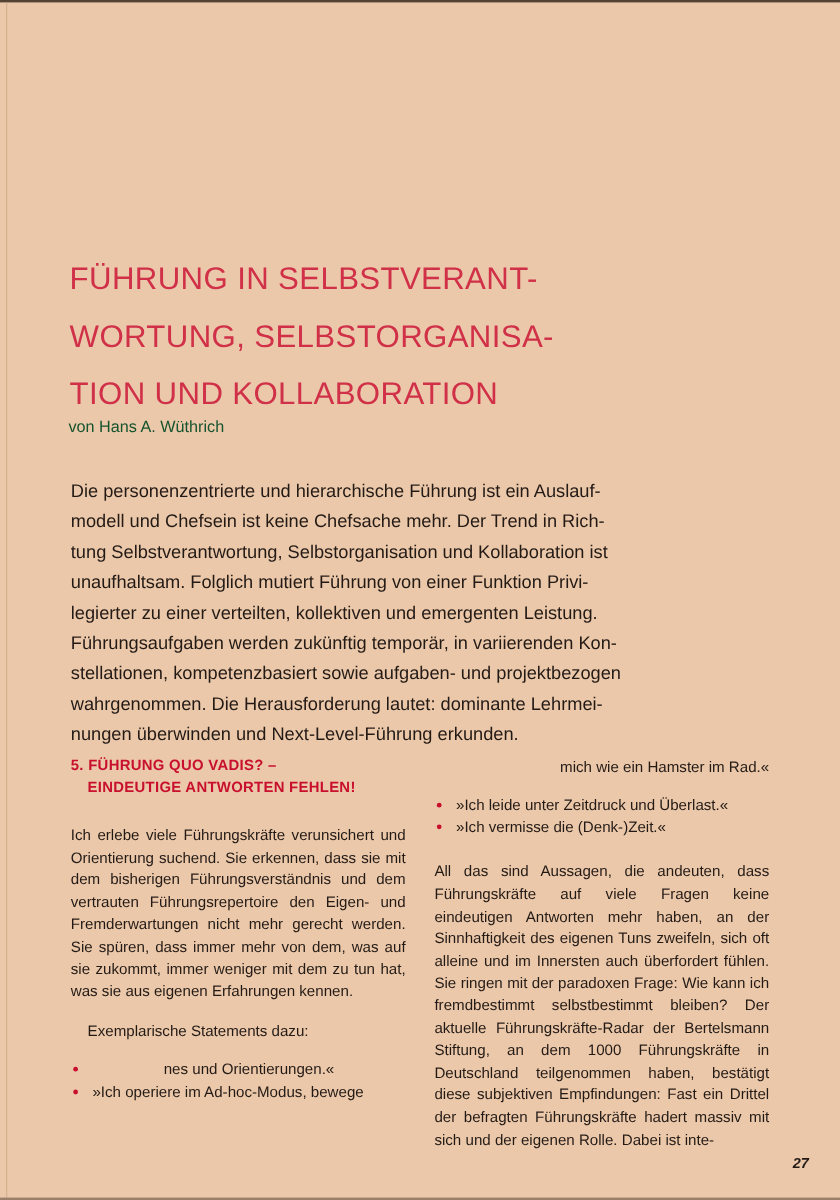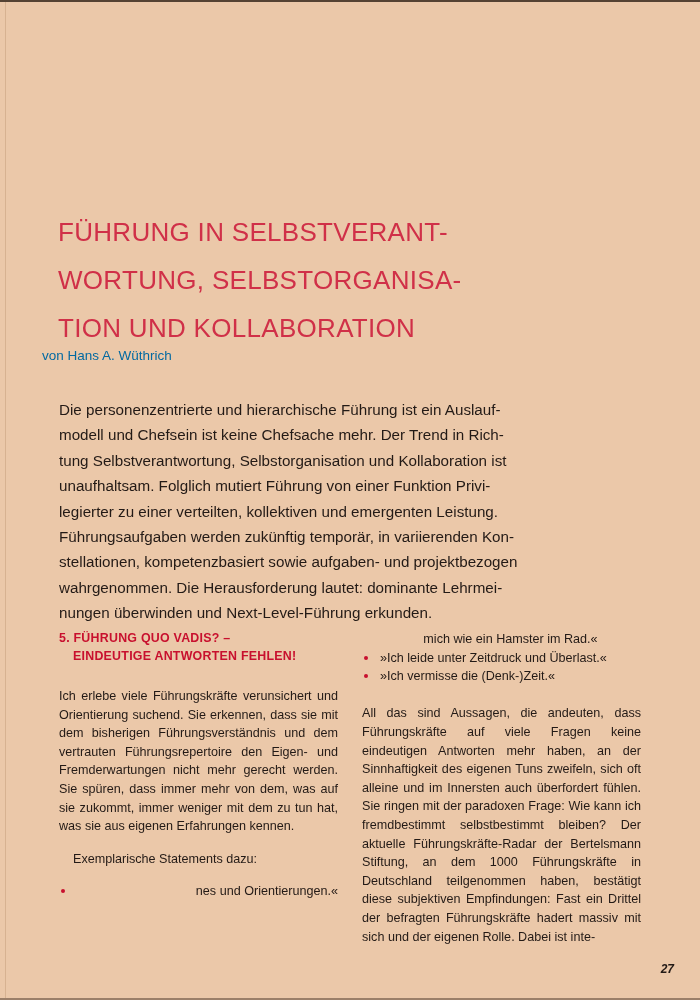--- a/index.html
+++ b/index.html
@@ -55,25 +55,25 @@
     font-size: 26px;
     line-height: 48px;
     letter-spacing: 0.3px;
     font-weight: 400;
     white-space: pre-line;
   }
 
   
   .author {
     position: absolute;
-    left: 42px;
+    left: 57px;
     top: 347px;
     font-size: 13.5px;
     line-height: 18px;
-    color: #0369a1;
+    color: #14532d;
   }
 
   
   .lead {
     position: absolute;
     left: 59px;
     top: 397px;
     width: 500px;
     font-size: 15.2px;
     line-height: 25.4px;
@@ -136,27 +136,27 @@
     position: absolute;
     left: 2px;
     top: 7px;
     width: 4px;
     height: 4px;
     border-radius: 50%;
     background: #c8102e;
   }
   ul.bullets li .cont-line {
     display: block;
+    text-align: center;
+  }
+
+  
+  .cont-first {
+    margin: 0 0 13px 18px;
     text-align: right;
-  }
-
-  
-  .cont-first {
-    margin: 0 0 0 18px;
-    text-align: center;
   }
 
   
   .folio {
     position: absolute;
     right: 26px;
     bottom: 24px;
     font-size: 12px;
     font-weight: bold;
     font-style: italic;
@@ -194,20 +194,24 @@
 
     <p class="body-para">Ich erlebe viele Führungskräfte verunsichert und Orientierung suchend. Sie erkennen, dass sie mit dem bisherigen Führungsverständnis und dem vertrauten Führungsrepertoire den Eigen- und Fremderwartungen nicht mehr gerecht werden. Sie spüren, dass immer mehr von dem, was auf sie zukommt, immer weniger mit dem zu tun hat, was sie aus eigenen Erfahrungen kennen.</p>
 
     <p class="plain-line">Exemplarische Statements dazu:</p>
 
     <ul class="bullets">
       <li>
         <span class="dot"></span>
         <span class="cont-line">nes und Orientierungen.«</span>
       </li>
+      <li>
+        <span class="dot"></span>
+        <span>»Ich operiere im Ad-hoc-Modus, bewege</span>
+      </li>
     </ul>
   </div>
 
   <div class="col col-right">
 
     <p class="cont-first">mich wie ein Hamster im Rad.«</p>
 
     <ul class="bullets">
       <li class="nojust">
         <span class="dot"></span>

